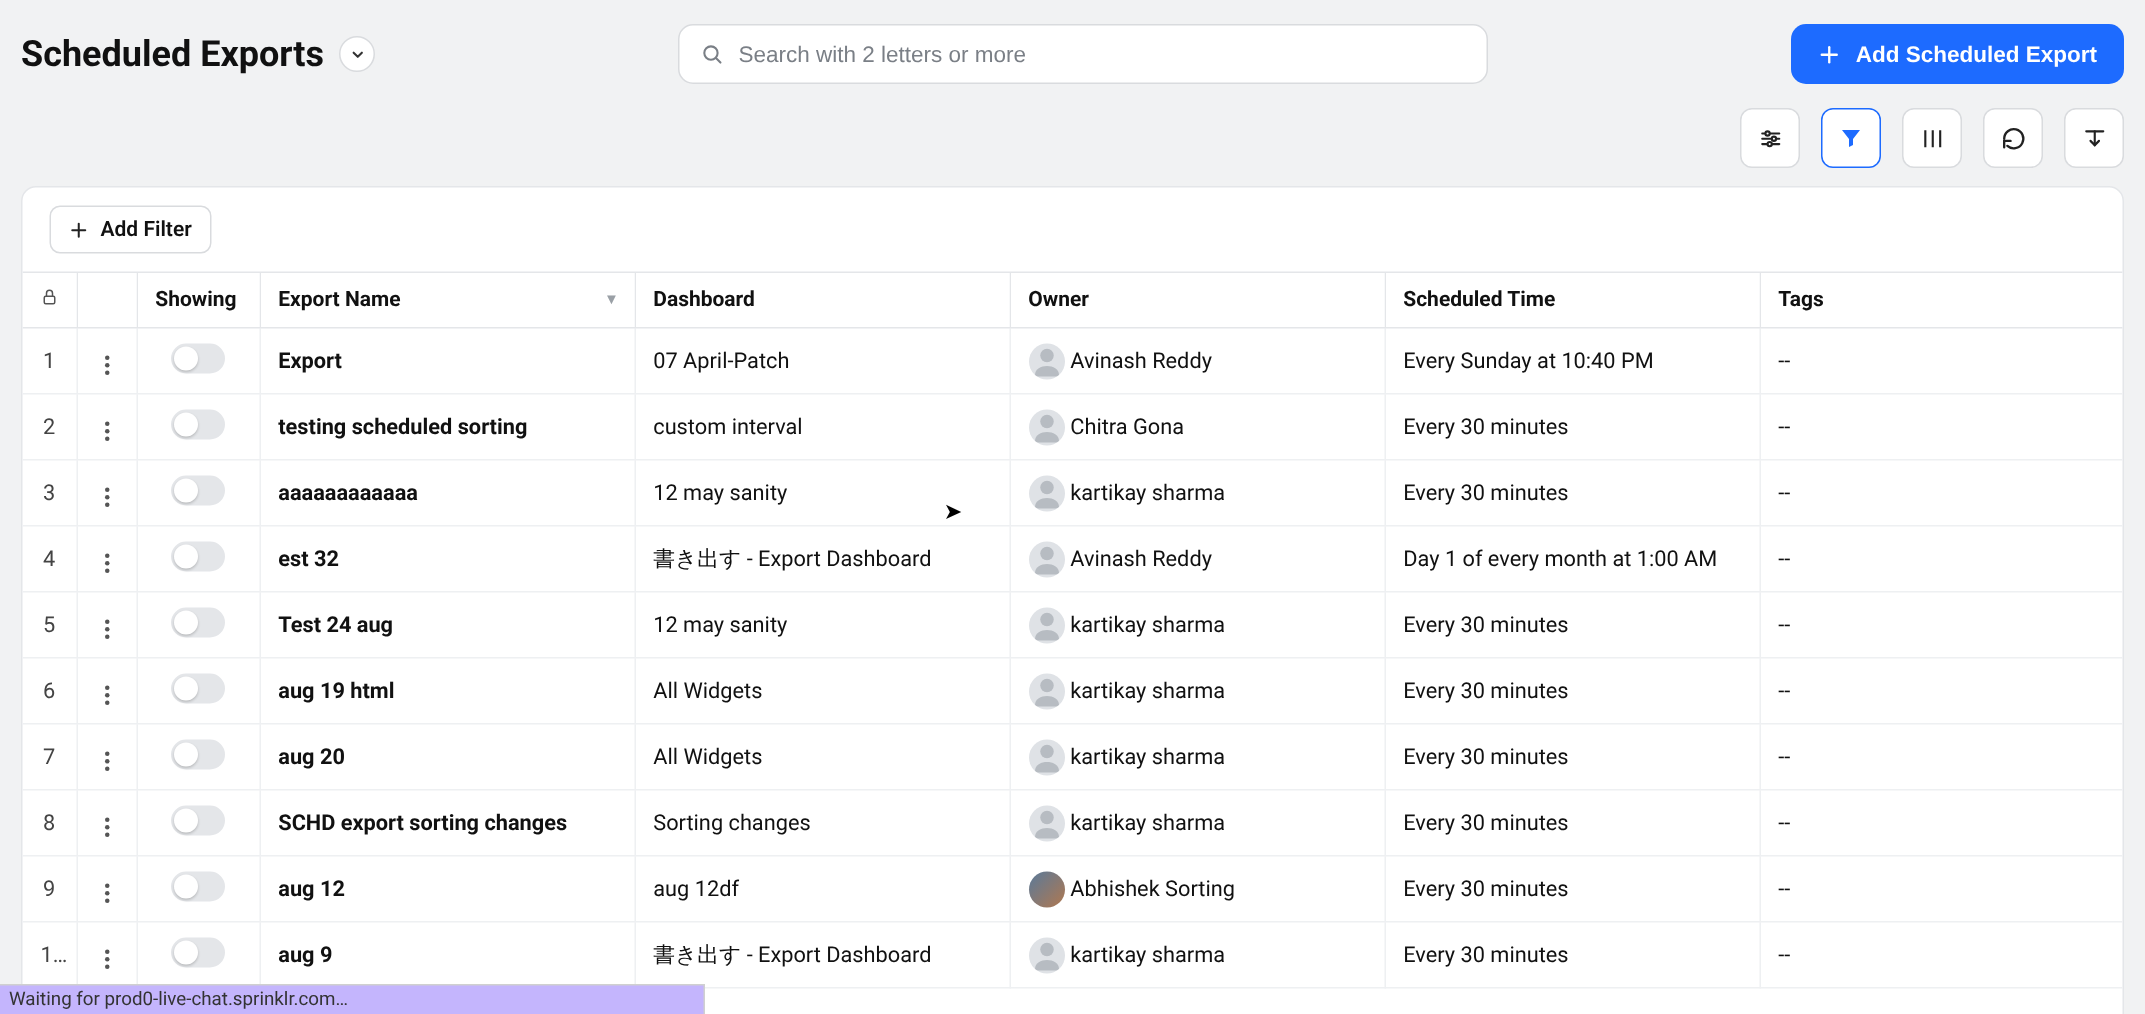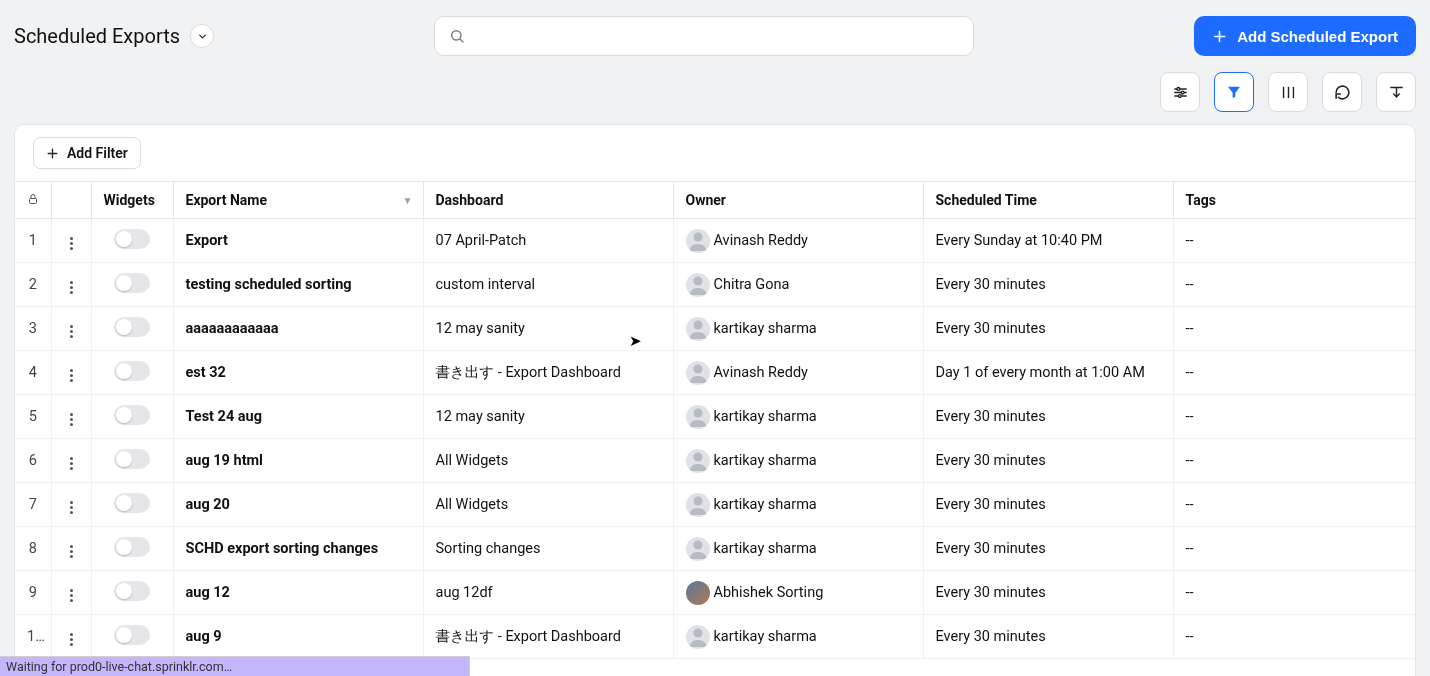--- a/index.html
+++ b/index.html
@@ -20,22 +20,22 @@
     padding: 16px 14px 10px 14px;
     gap: 20px;
   }
   .title-wrap {
     display: flex;
     align-items: center;
     gap: 10px;
     flex: 0 0 auto;
   }
   .title {
-    font-size: 20px;
-    font-weight: 400;
+    font-size: 24px;
+    font-weight: 700;
   }
   .title-chevron {
     width: 24px; height: 24px;
     border: 1px solid #d9dbde;
     border-radius: 50%;
     display: flex; align-items: center; justify-content: center;
     background: #fff;
   }
   .search-wrap {
     flex: 1;
@@ -259,20 +259,21 @@
         </svg>
     </span>
   </div>
 
   <div class="search-wrap">
     <div class="search">
       <svg width="16" height="16" viewBox="0 0 24 24" fill="none" stroke="#7a7f86" stroke-width="2.2" stroke-linecap="round" stroke-linejoin="round">
           <circle cx="11" cy="11" r="7"></circle>
           <line x1="21" y1="21" x2="16.5" y2="16.5"></line>
         </svg>
+      <input type="text" placeholder="Search with 2 letters or more" style="">
     </div>
   </div>
 
   <button class="add-btn">
     <svg width="15" height="15" viewBox="0 0 24 24" fill="none" stroke="#fff" stroke-width="2.5" stroke-linecap="round">
         <line x1="12" y1="4" x2="12" y2="20"></line>
         <line x1="4" y1="12" x2="20" y2="12"></line>
       </svg>
     <span>Add Scheduled Export</span>
   </button>
@@ -340,21 +341,21 @@
     </colgroup>
     <thead>
       <tr>
         <th style="text-align:center;">
           <svg width="12" height="12" viewBox="0 0 24 24" fill="none" stroke="#555" stroke-width="2">
               <rect x="5" y="11" width="14" height="10" rx="2"></rect>
               <path d="M8 11V7a4 4 0 0 1 8 0v4"></path>
             </svg>
         </th>
         <th></th>
-        <th>Widgets</th>
+        <th>Showing</th>
         <th>
           <span>Export Name</span>
           <span class="sort-arrow">▼</span>
         </th>
         <th>Dashboard</th>
         <th>Owner</th>
         <th>Scheduled Time</th>
         <th>Tags</th>
       </tr>
     </thead>

